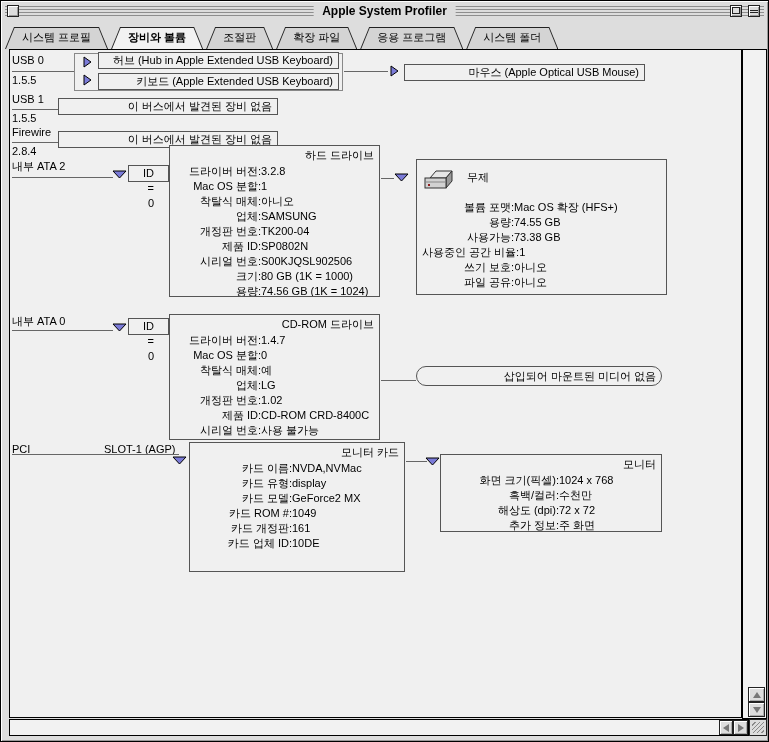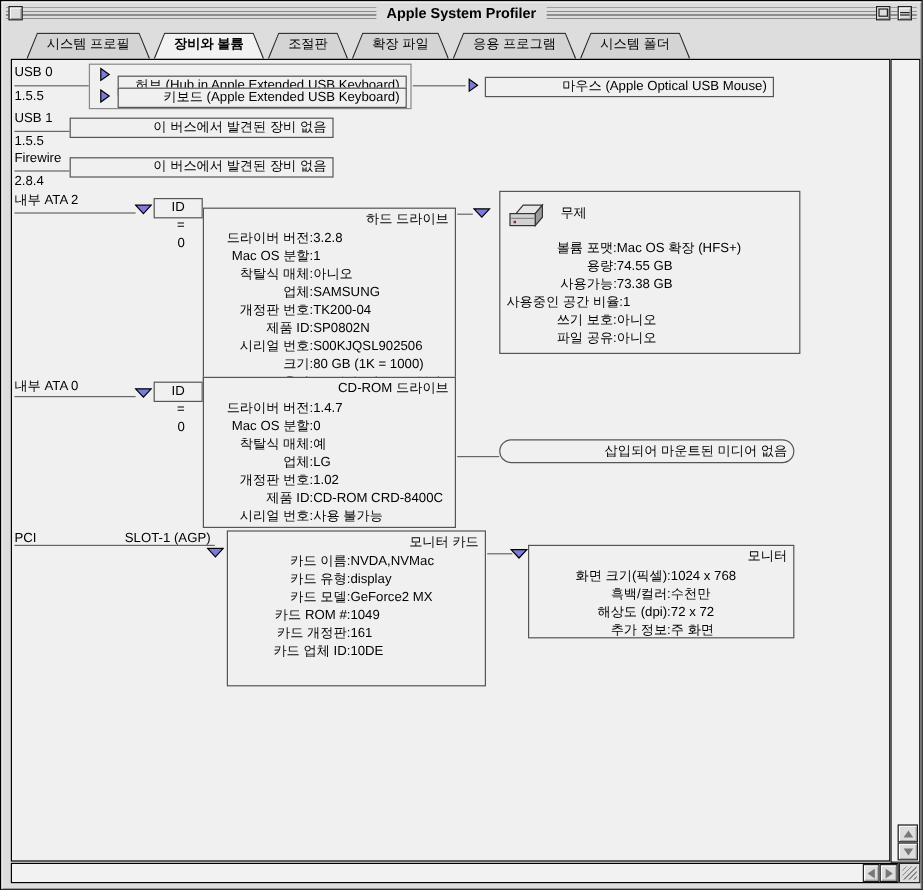--- a/index.html
+++ b/index.html
@@ -19,21 +19,21 @@
     background:#ddd;padding:0 9px;height:15px;line-height:15px;
     font-size:12px;font-weight:bold;white-space:nowrap;}
   .tb-box{position:absolute;top:1px;width:12px;height:12px;background:#ddd;
     border:1px solid #222;box-shadow:inset 1px 1px 0 #fff, inset -1px -1px 0 #999;}
   .close-box{left:2px;}
   .zoom-box{right:22px;}
   .zoom-box::after{content:'';position:absolute;left:1px;top:1px;width:6px;height:5px;border:1px solid #222;}
   .collapse-box{right:4px;}
   .collapse-box::after{content:'';position:absolute;left:1px;right:1px;top:4px;height:1px;border-top:1px solid #222;border-bottom:1px solid #222;}
   
-  .tabbar{position:absolute;left:21px;top:26px;height:22px;display:flex;z-index:3;}
+  .tabbar{position:absolute;left:4px;top:26px;height:22px;display:flex;z-index:3;}
   .tab{position:relative;height:22px;margin-right:3px;cursor:default;}
   .tab .shape{position:absolute;inset:0;background:#222;
     clip-path:polygon(0 100%,9px 0,calc(100% - 9px) 0,100% 100%);}
   .tab .fill{position:absolute;left:1px;right:1px;top:1px;bottom:0;background:#d4d4d4;
     clip-path:polygon(0 100%,8.5px 0,calc(100% - 8.5px) 0,100% 100%);}
   .tab .tlabel{position:relative;z-index:2;display:block;text-align:center;
     line-height:21px;padding:0 17px;white-space:nowrap;}
   .tab.active .fill{background:#f2f2f2;}
   .tab.active .tlabel{font-weight:bold;}
   
@@ -128,21 +128,21 @@
   <div class="content">
 
     <div class="bus-label" style="left:2px;top:4px;">USB 0</div>
     <div class="hline" style="left:2px;top:21px;width:62px;"></div>
     <div class="bus-label" style="left:2px;top:24px;">1.5.5</div>
     <div class="groupbox" style="left:64px;top:3px;width:269px;height:38px;"></div>
     <span class="tri" style="left:73px;top:6px;">
       <svg width="9" height="12">
           <polygon points="1,1 8,6 1,11" fill="#7b7bd8" stroke="#000"></polygon>
         </svg></span>
-    <div class="devbox" style="left:88px;top:13px;width:241px;">허브 (Hub in Apple Extended USB Keyboard)</div>
+    <div class="devbox" style="left:88px;top:2px;width:241px;">허브 (Hub in Apple Extended USB Keyboard)</div>
     <span class="tri" style="left:73px;top:24px;">
       <svg width="9" height="12">
           <polygon points="1,1 8,6 1,11" fill="#7b7bd8" stroke="#000"></polygon>
         </svg></span>
     <div class="devbox" style="left:88px;top:23px;width:241px;">키보드 (Apple Extended USB Keyboard)</div>
     <div class="hline" style="left:334px;top:21px;width:44px;"></div>
     <span class="tri" style="left:380px;top:15px;">
       <svg width="9" height="12">
           <polygon points="1,1 8,6 1,11" fill="#7b7bd8" stroke="#000"></polygon>
         </svg></span>
@@ -158,21 +158,21 @@
     <div class="bus-label" style="left:2px;top:95px;">2.8.4</div>
     <div class="devbox" style="left:48px;top:81px;width:220px;">이 버스에서 발견된 장비 없음</div>
 
     <div class="bus-label" style="left:2px;top:109px;">내부 ATA 2</div>
     <div class="hline" style="left:2px;top:127px;width:101px;"></div>
     <span class="tri" style="left:102px;top:120px;">
       <svg width="15" height="10">
           <polygon points="1,1 14,1 7.5,8" fill="#7b7bd8" stroke="#000"></polygon>
         </svg></span>
     <div class="idbox" style="left:118px;top:115px;">ID = 0</div>
-    <div class="infobox lw85" style="left:159px;top:123px;width:211px;height:152px;">
+    <div class="infobox lw85" style="left:159px;top:95px;width:211px;height:152px;">
       <div class="ib-title">하드 드라이브</div>
       <div class="row">
           <span class="lbl">드라이버 버전:</span>
           <span class="val">3.2.8</span>
         </div>
       <div class="row">
           <span class="lbl">Mac OS 분할:</span>
           <span class="val">1</span>
         </div>
       <div class="row">

